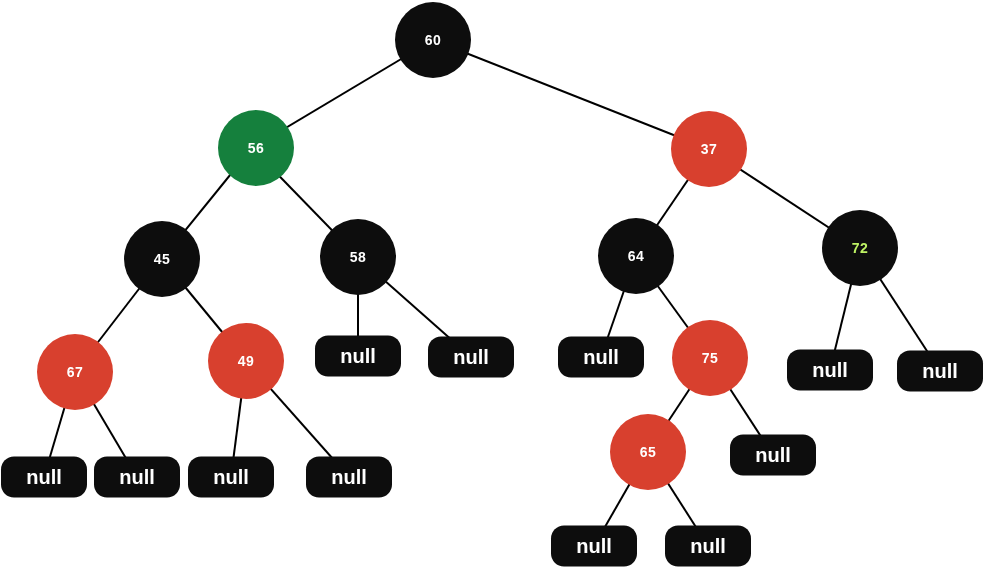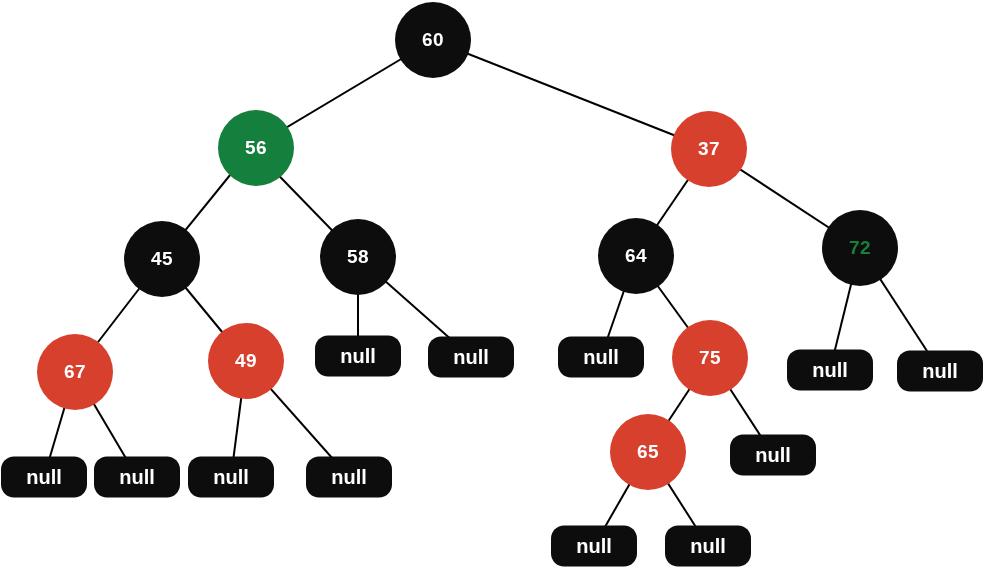--- a/index.html
+++ b/index.html
@@ -30,21 +30,21 @@
     justify-content: center;
     color: #ffffff;
     font-weight: bold;
     box-sizing: border-box;
     text-align: center;
   }
   .node.circle {
     width: 76px;
     height: 76px;
     border-radius: 50%;
-    font-size: 19px;
+    font-size: 14px;
     letter-spacing: 0.5px;
   }
   .node.leaf {
     width: 86px;
     height: 41px;
     border-radius: 13px;
     font-size: 20px;
   }
 </style>
 </head>
@@ -75,21 +75,21 @@
       <line x1="860" y1="248" x2="830" y2="370" stroke="#000000" stroke-width="2"></line>
       <line x1="860" y1="248" x2="940" y2="371" stroke="#000000" stroke-width="2"></line>
     </svg>
   <div>
       <div class="node circle" style="left: 433px; top: 40px; background: rgb(13, 13, 13); color: rgb(255, 255, 255);">60</div>
       <div class="node circle" style="left: 256px; top: 148px; background: #15803d; color: rgb(255, 255, 255);">56</div>
       <div class="node circle" style="left: 709px; top: 149px; background: rgb(216, 64, 46); color: rgb(255, 255, 255);">37</div>
       <div class="node circle" style="left: 162px; top: 259px; background: rgb(13, 13, 13); color: rgb(255, 255, 255);">45</div>
       <div class="node circle" style="left: 358px; top: 257px; background: rgb(13, 13, 13); color: rgb(255, 255, 255);">58</div>
       <div class="node circle" style="left: 636px; top: 256px; background: rgb(13, 13, 13); color: rgb(255, 255, 255);">64</div>
-      <div class="node circle" style="left: 860px; top: 248px; background: rgb(13, 13, 13); color: #15803d;">72</div>
+      <div class="node circle" style="left: 860px; top: 248px; background: rgb(13, 13, 13); color: #bef264;">72</div>
       <div class="node circle" style="left: 75px; top: 372px; background: rgb(216, 64, 46); color: rgb(255, 255, 255);">67</div>
       <div class="node circle" style="left: 246px; top: 361px; background: rgb(216, 64, 46); color: rgb(255, 255, 255);">49</div>
       <div class="node circle" style="left: 710px; top: 358px; background: rgb(216, 64, 46); color: rgb(255, 255, 255);">75</div>
       <div class="node circle" style="left: 648px; top: 452px; background: rgb(216, 64, 46); color: rgb(255, 255, 255);">65</div>
       <div class="node leaf" style="left: 358px; top: 356px; background: rgb(13, 13, 13); color: rgb(255, 255, 255);">null</div>
       <div class="node leaf" style="left: 471px; top: 357px; background: rgb(13, 13, 13); color: rgb(255, 255, 255);">null</div>
       <div class="node leaf" style="left: 601px; top: 357px; background: rgb(13, 13, 13); color: rgb(255, 255, 255);">null</div>
       <div class="node leaf" style="left: 830px; top: 370px; background: rgb(13, 13, 13); color: rgb(255, 255, 255);">null</div>
       <div class="node leaf" style="left: 940px; top: 371px; background: rgb(13, 13, 13); color: rgb(255, 255, 255);">null</div>
       <div class="node leaf" style="left: 44px; top: 477px; background: rgb(13, 13, 13); color: rgb(255, 255, 255);">null</div>

